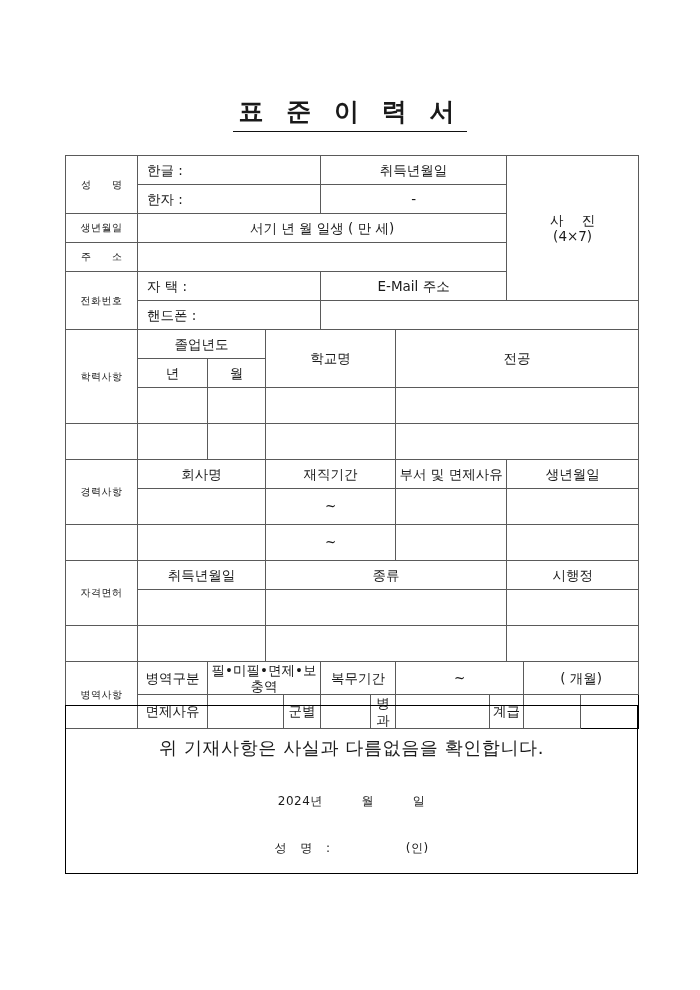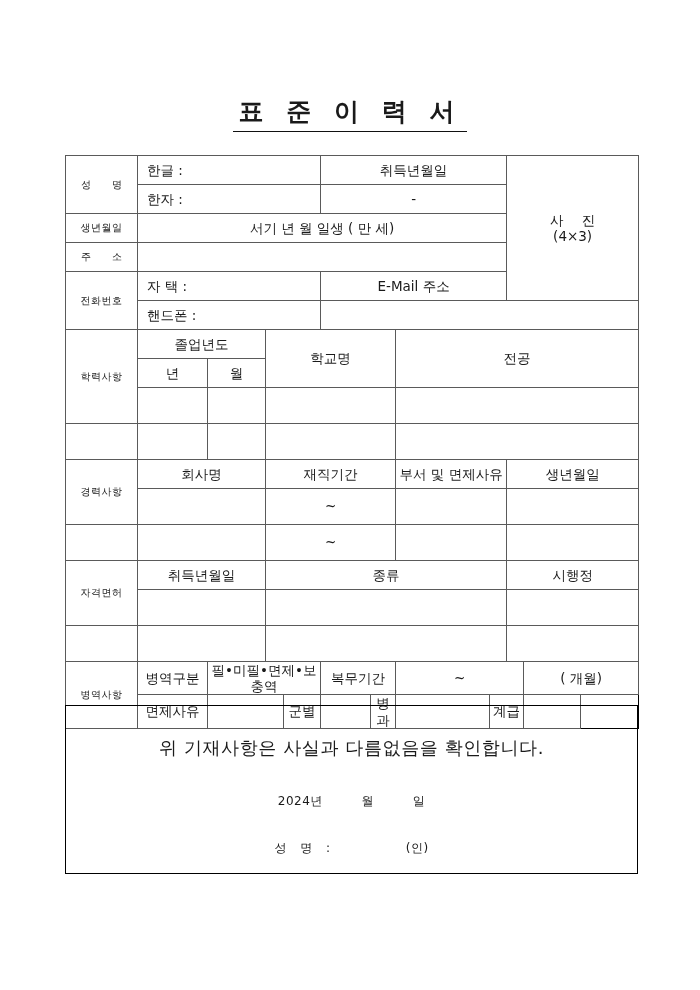--- a/index.html
+++ b/index.html
@@ -149,21 +149,21 @@
       <col style="width:58px">
     </colgroup>
 
     <tbody>
         <tr>
       <td class="lbl lbl-sp" rowspan="2">성    명</td>
       <td class="left" colspan="5">한글 :</td>
       <td colspan="5">취득년월일</td>
       <td class="photo" rowspan="5" colspan="3">
         <span class="ph-t">사  진</span>
-        <span class="ph-s">(4×3)</span>
+        <span class="ph-s">(4×7)</span>
       </td>
     </tr>
     <tr>
       <td class="left" colspan="5">한자 :</td>
       <td colspan="5">-</td>
     </tr>
 
     <tr>
       <td class="lbl">생년월일</td>
       <td class="nowrap" colspan="10">서기        년      월      일생 ( 만     세)</td>

